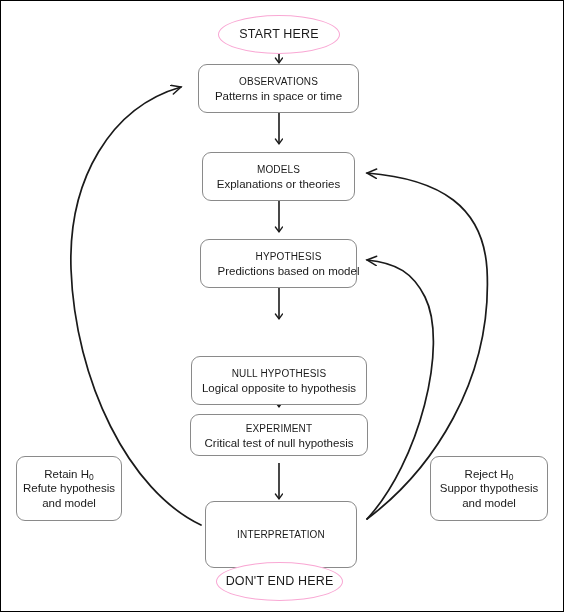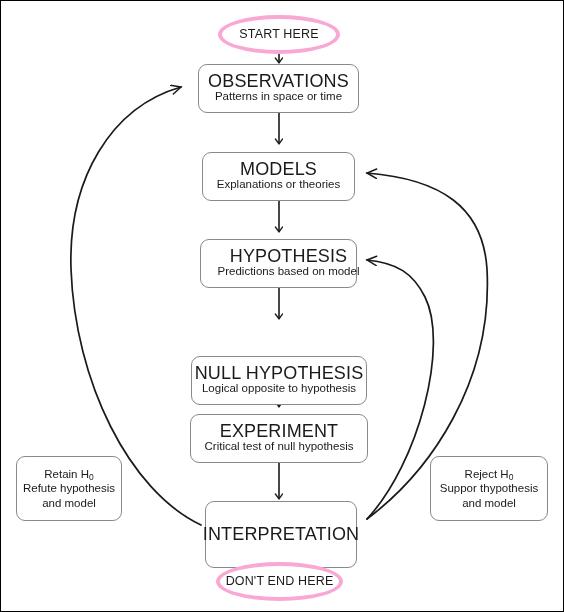--- a/index.html
+++ b/index.html
@@ -34,25 +34,25 @@
     justify-content: center;
     text-align: center;
     color: #1a1a1a;
     background: #ffffff;
   }
   .box {
     border: 1px solid #8a8a8a;
     border-radius: 9px;
   }
   .oval {
-    border: 4px solid #f9a8d4;
+    border: 1px solid #f9a8d4;
     border-radius: 50%;
   }
   .ttl {
-    font-size: 18px;
+    font-size: 10px;
     letter-spacing: 0.15px;
     line-height: 15px;
     white-space: nowrap;
   }
   .sub {
     font-size: 11.5px;
     line-height: 14px;
     white-space: nowrap;
   }
   .side-line {
@@ -118,21 +118,21 @@
   <div class="node box" style="left:199px; top:238px; width:157px; height:49px;padding-left:20px;">
     <span class="ttl">HYPOTHESIS</span>
     <span class="sub">Predictions based on model</span>
   </div>
 
   <div class="node box" style="left:190px; top:325px; width:176px; height:49px;margin-top:30px;">
     <span class="ttl">NULL HYPOTHESIS</span>
     <span class="sub">Logical opposite to hypothesis</span>
   </div>
 
-  <div class="node box" style="left:189px; top:413px; width:178px; height:49px;">
+  <div class="node box" style="left:189px; top:413px; width:178px; height:42px;">
     <span class="ttl">EXPERIMENT</span>
     <span class="sub">Critical test of null hypothesis</span>
   </div>
 
   <div class="node box" style="left:204px; top:500px; width:152px; height:67px;">
     <span class="ttl">INTERPRETATION</span>
   </div>
 
   <div class="node oval" style="left:215px; top:561px; width:127px; height:39px;">
     <span class="ttl">DON'T END HERE</span>

